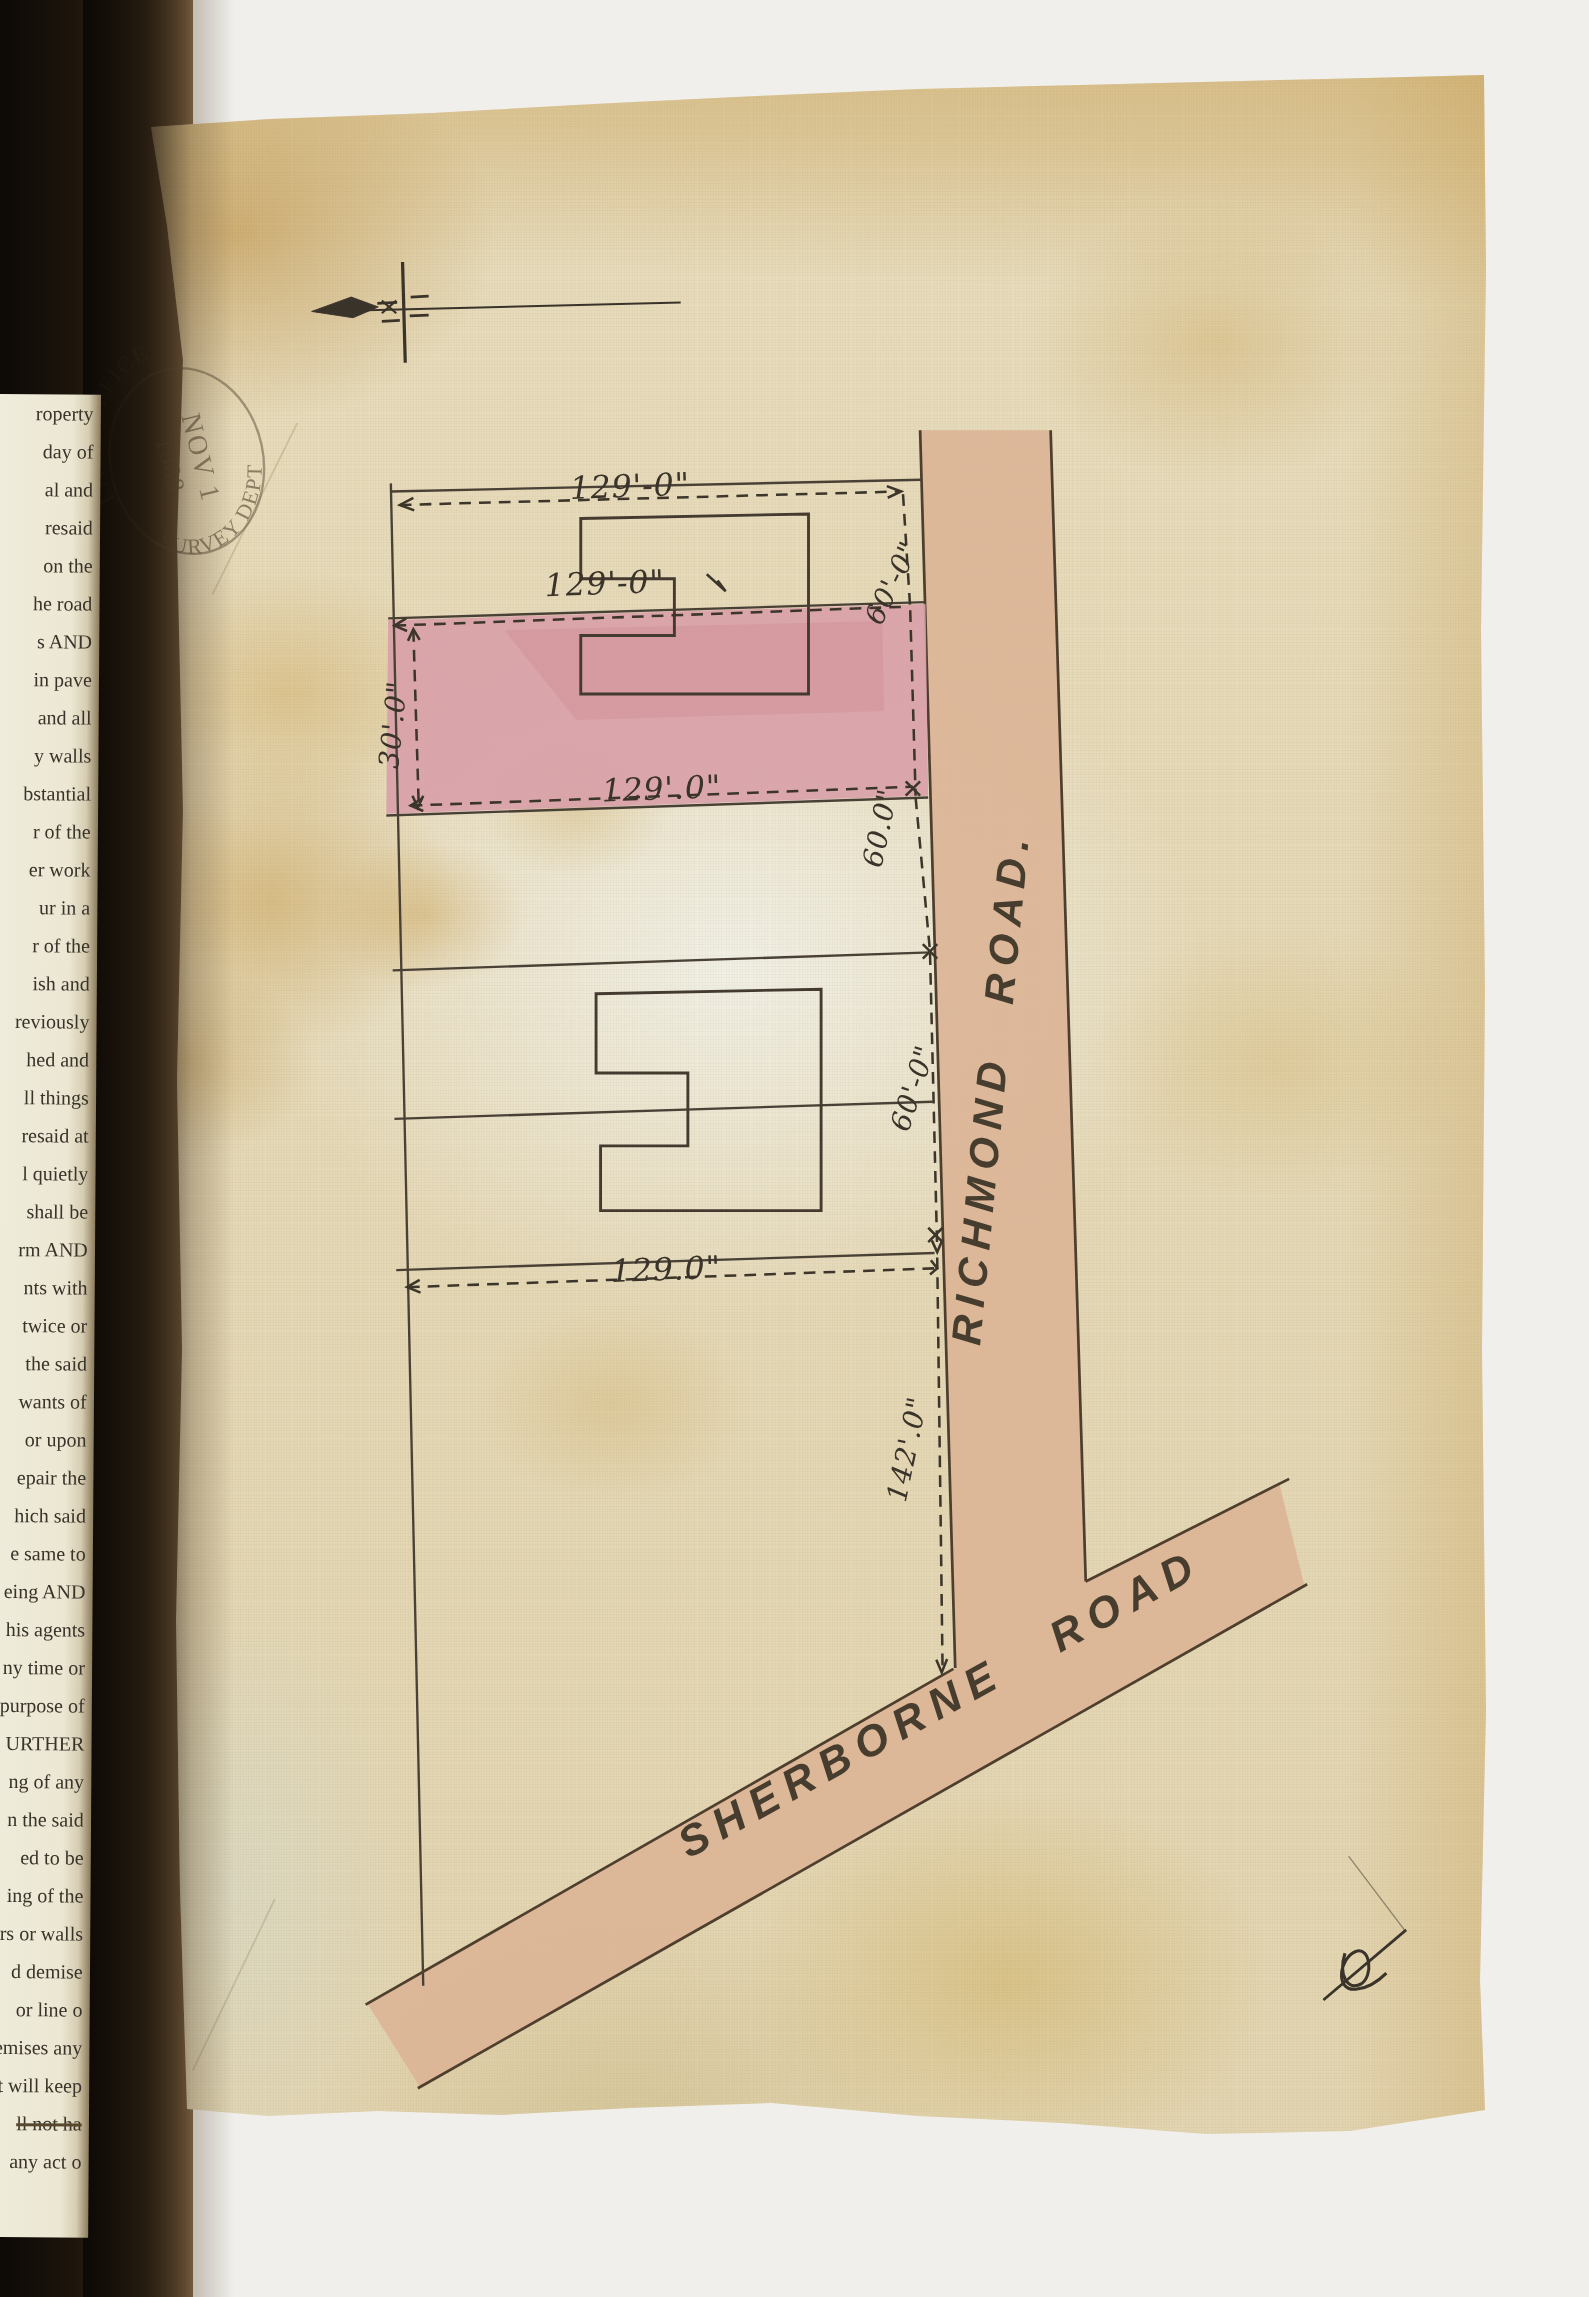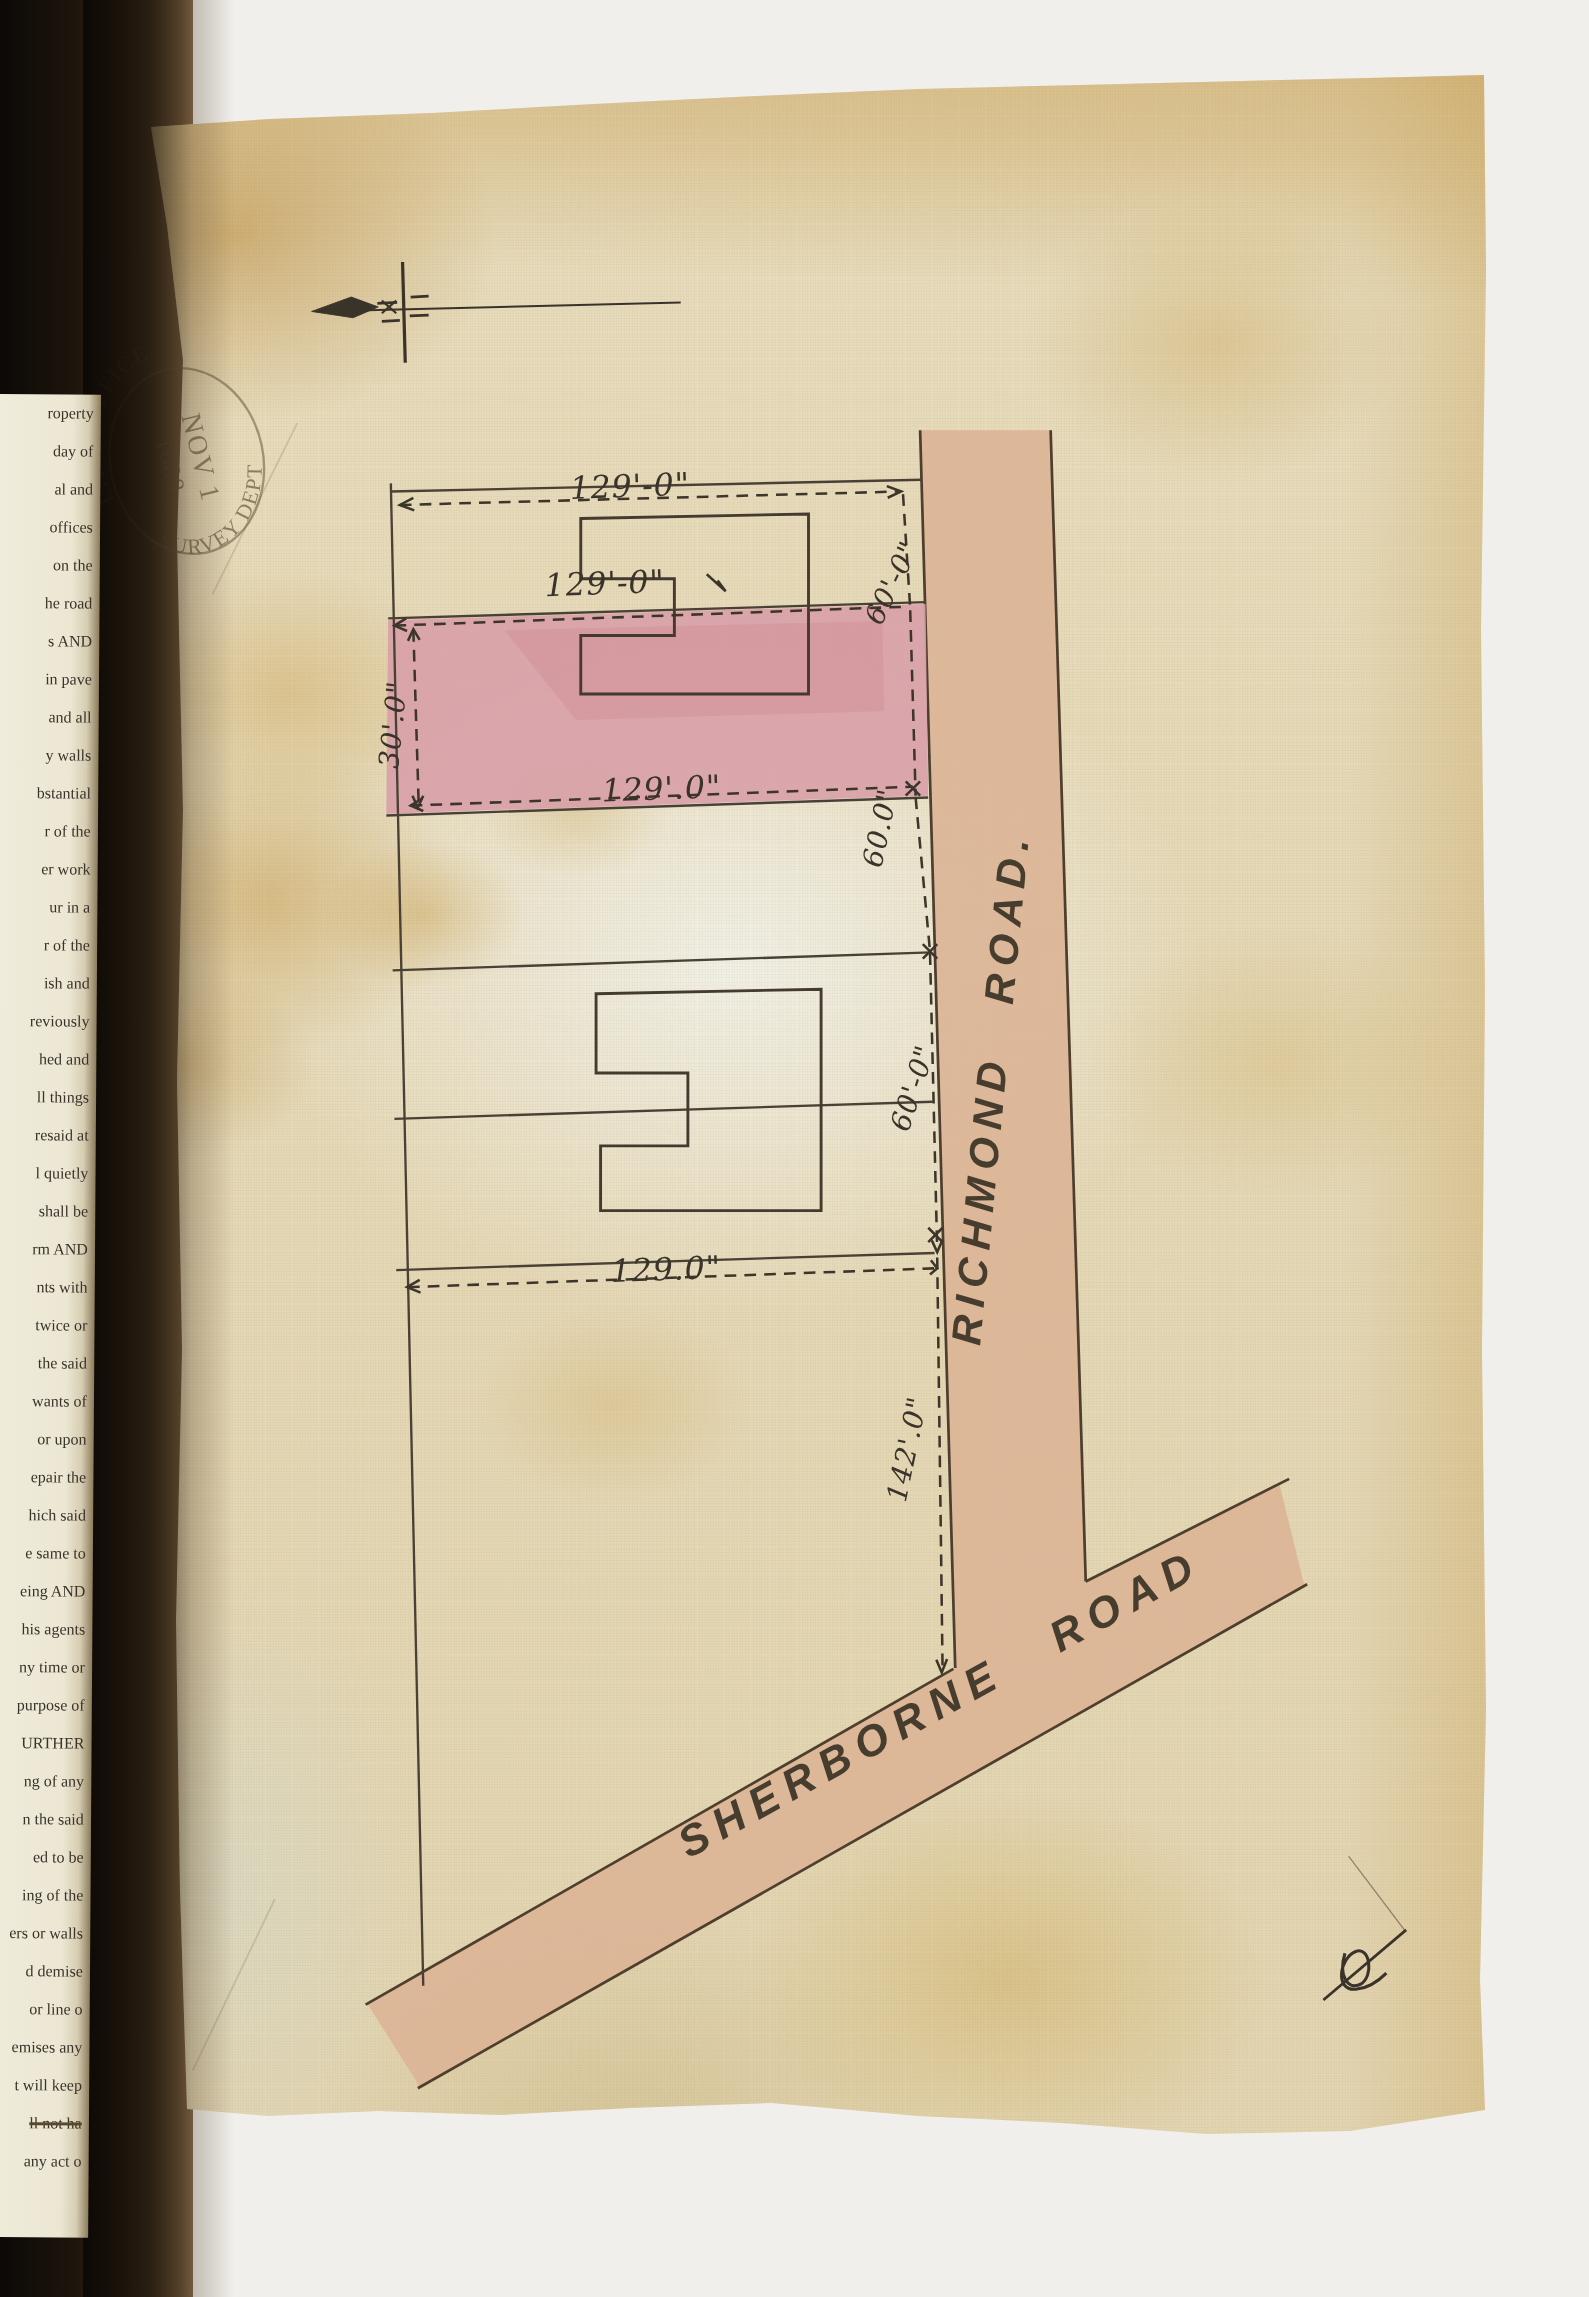--- a/index.html
+++ b/index.html
@@ -36,21 +36,21 @@
       radial-gradient(630px 468px at 46% 42%,rgba(243,244,238,.85),transparent 75%),
       linear-gradient(#e7dcbd,#e2d4b0);}
   #plan-svg,#stamp-svg{position:absolute;left:0;top:0;overflow:visible;}
   
   #gutter-shadow{position:absolute;left:83px;top:0;width:151px;height:2298px;pointer-events:none;
     background:linear-gradient(90deg,rgba(10,7,4,.92) 0%,rgba(32,23,13,.78) 42%,rgba(85,65,40,.3) 72%,rgba(120,95,60,0) 100%);}
   
   #left-page{position:absolute;left:0;top:394px;width:101px;height:1843px;
     background:linear-gradient(90deg,#efecdb 0%,#ece7d3 72%,#d6cdb2 88%,#8d7c5d 100%);
     transform:rotate(.4deg);transform-origin:top left;}
-  #left-page .pline{height:38px;line-height:38px;font-size:16px;color:#39332a;
+  #left-page .pline{height:38px;line-height:38px;font-size:20px;color:#39332a;
     text-align:right;padding-right:7.2px;white-space:nowrap;overflow:hidden;}
   #left-page .struck{text-decoration:line-through;text-decoration-thickness:3.2px;
     text-decoration-color:#57482f;}
   .dim{font-family:"DejaVu Serif",serif;font-style:italic;font-size:35px;fill:#3a332a;letter-spacing:1px;}
   .dim-sm{font-size:31px;}
   .roadname{font-family:"Liberation Sans",sans-serif;font-style:italic;font-weight:600;fill:#473d2f;}
   .stamp-txt{font-family:"Liberation Serif",serif;fill:rgba(95,82,60,.68);letter-spacing:2px;}
 </style>
 </head>
 <body>
@@ -171,21 +171,21 @@
       </g>
     </g>
   </svg>
 
   <div id="gutter-shadow"></div>
 
   <div id="left-page">
       <div class="pline">roperty</div>
       <div class="pline">day of</div>
       <div class="pline">al and</div>
-      <div class="pline">offices</div>
+      <div class="pline">resaid</div>
       <div class="pline">on the</div>
       <div class="pline">he road</div>
       <div class="pline">s AND</div>
       <div class="pline">in pave</div>
       <div class="pline">and all</div>
       <div class="pline">y walls</div>
       <div class="pline">bstantial</div>
       <div class="pline">r of the</div>
       <div class="pline">er work</div>
       <div class="pline">ur in a</div>

